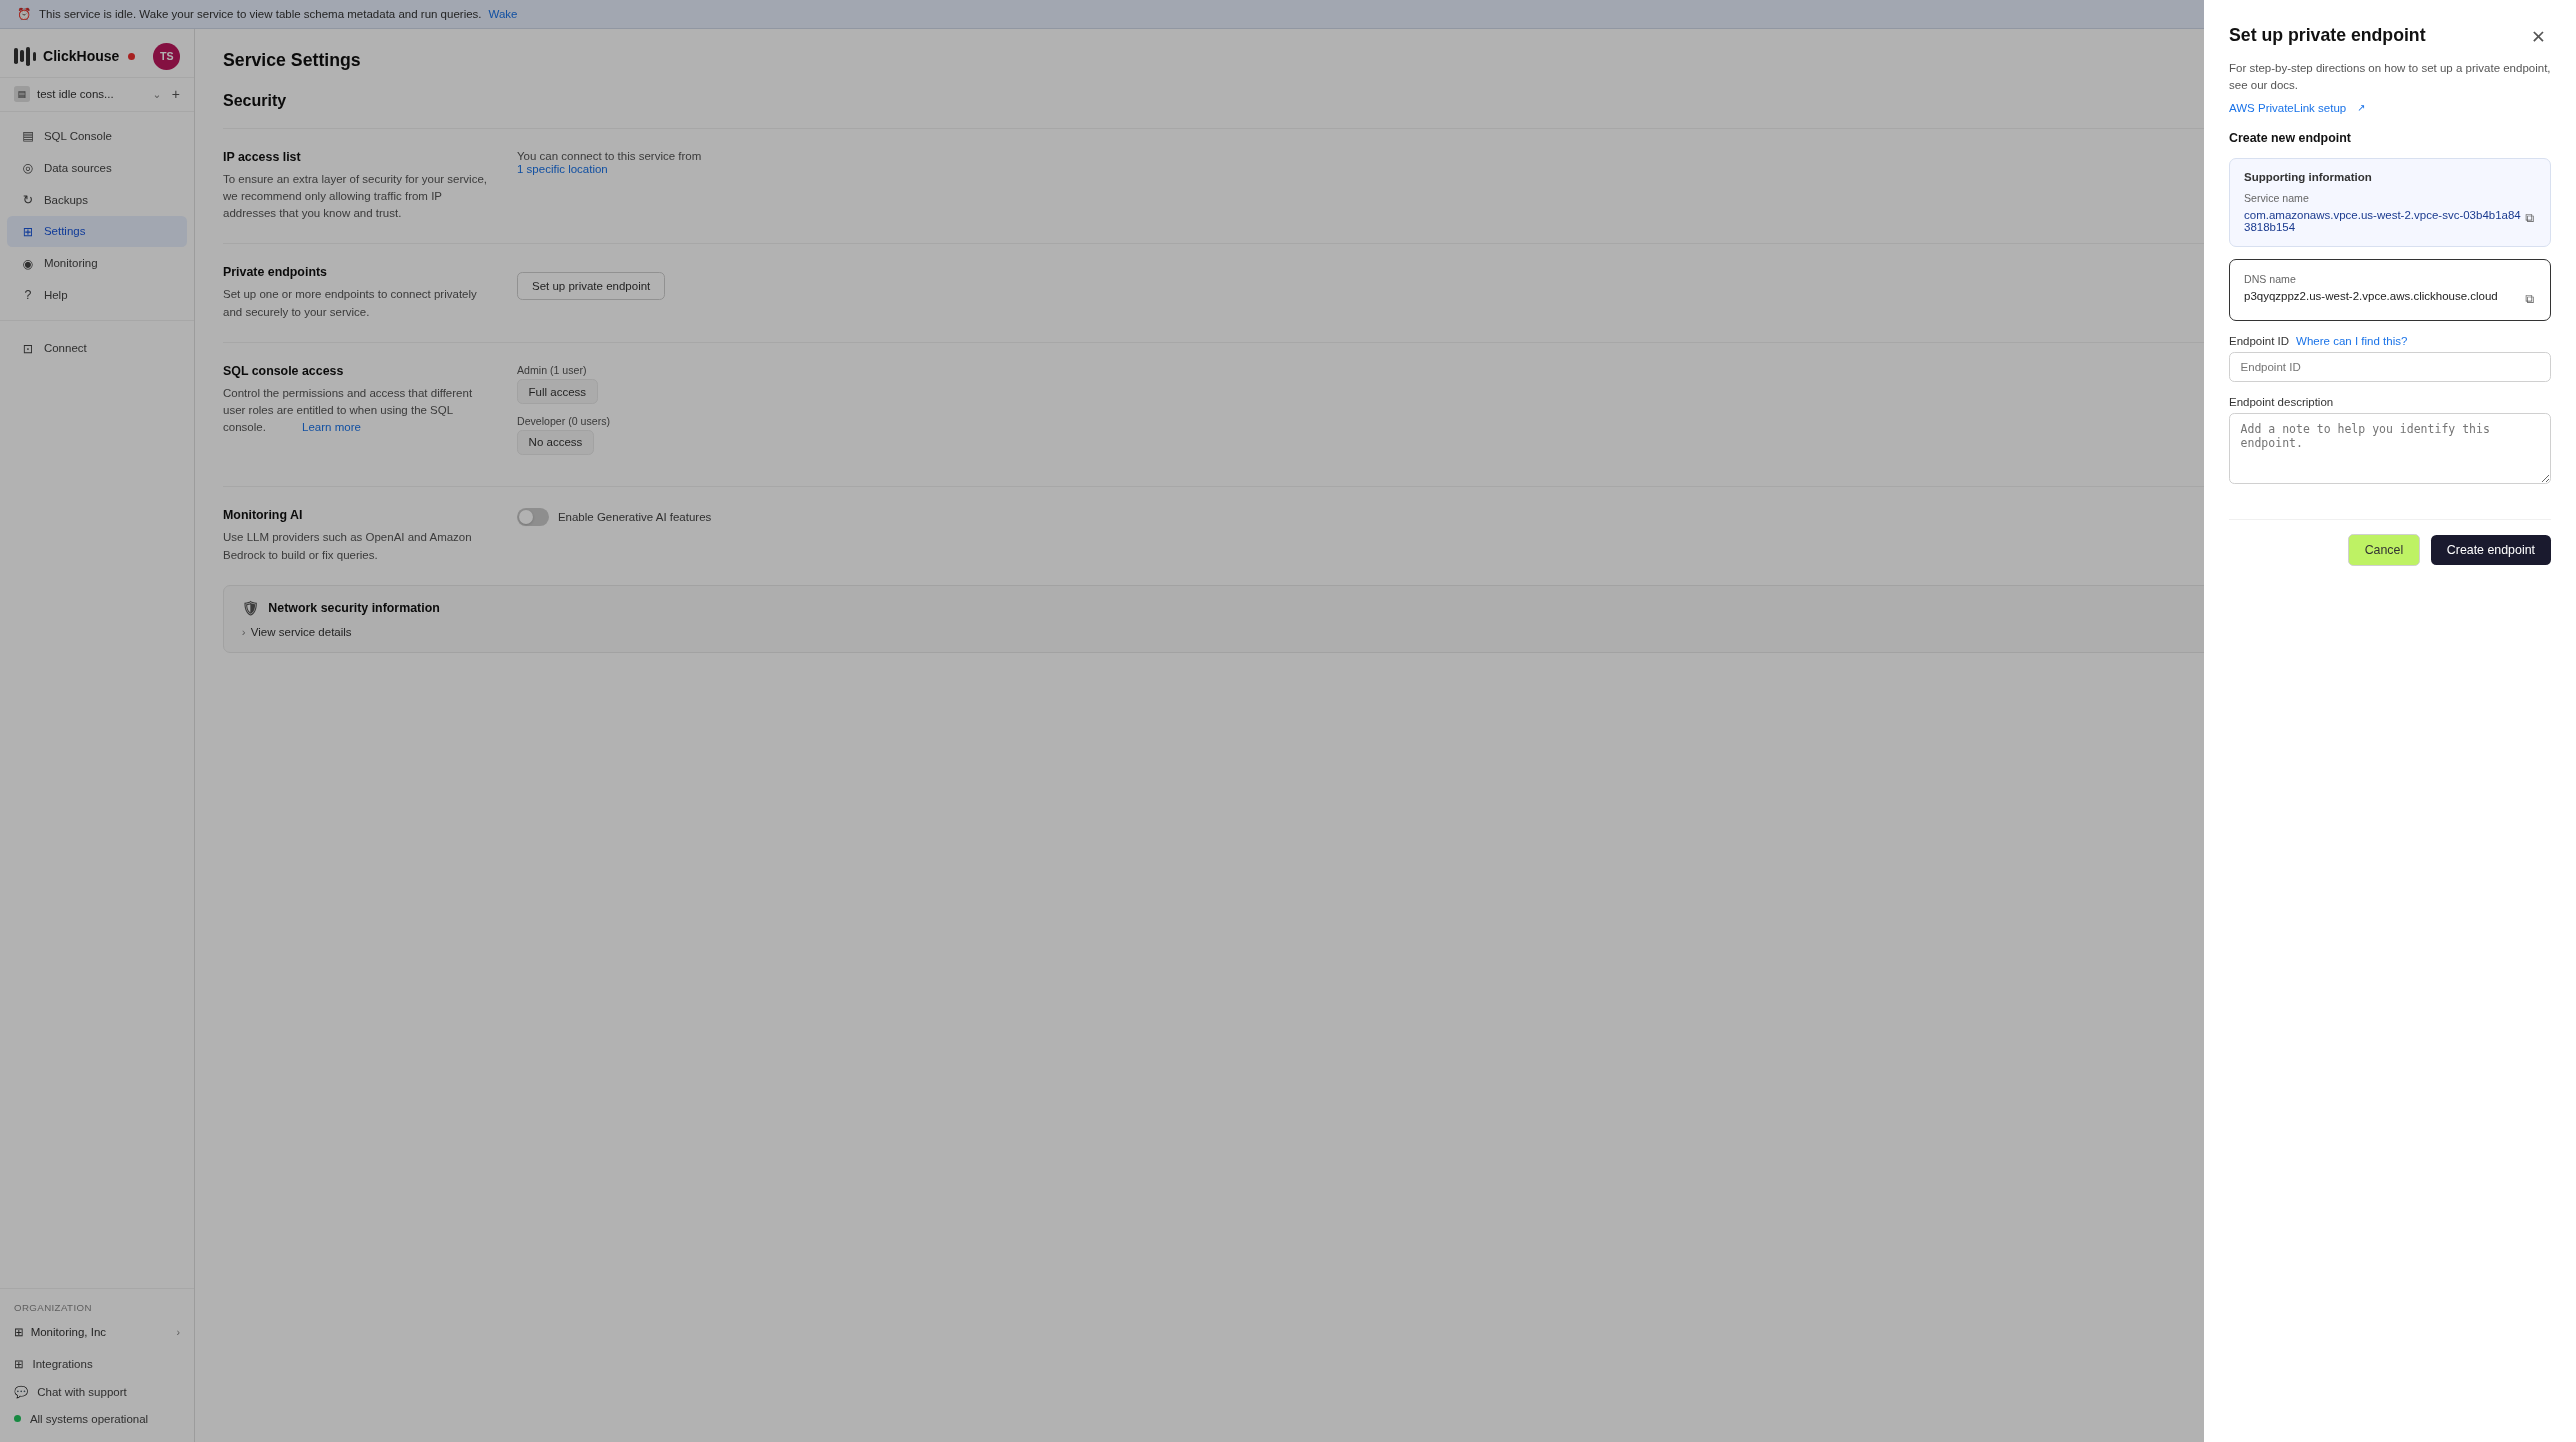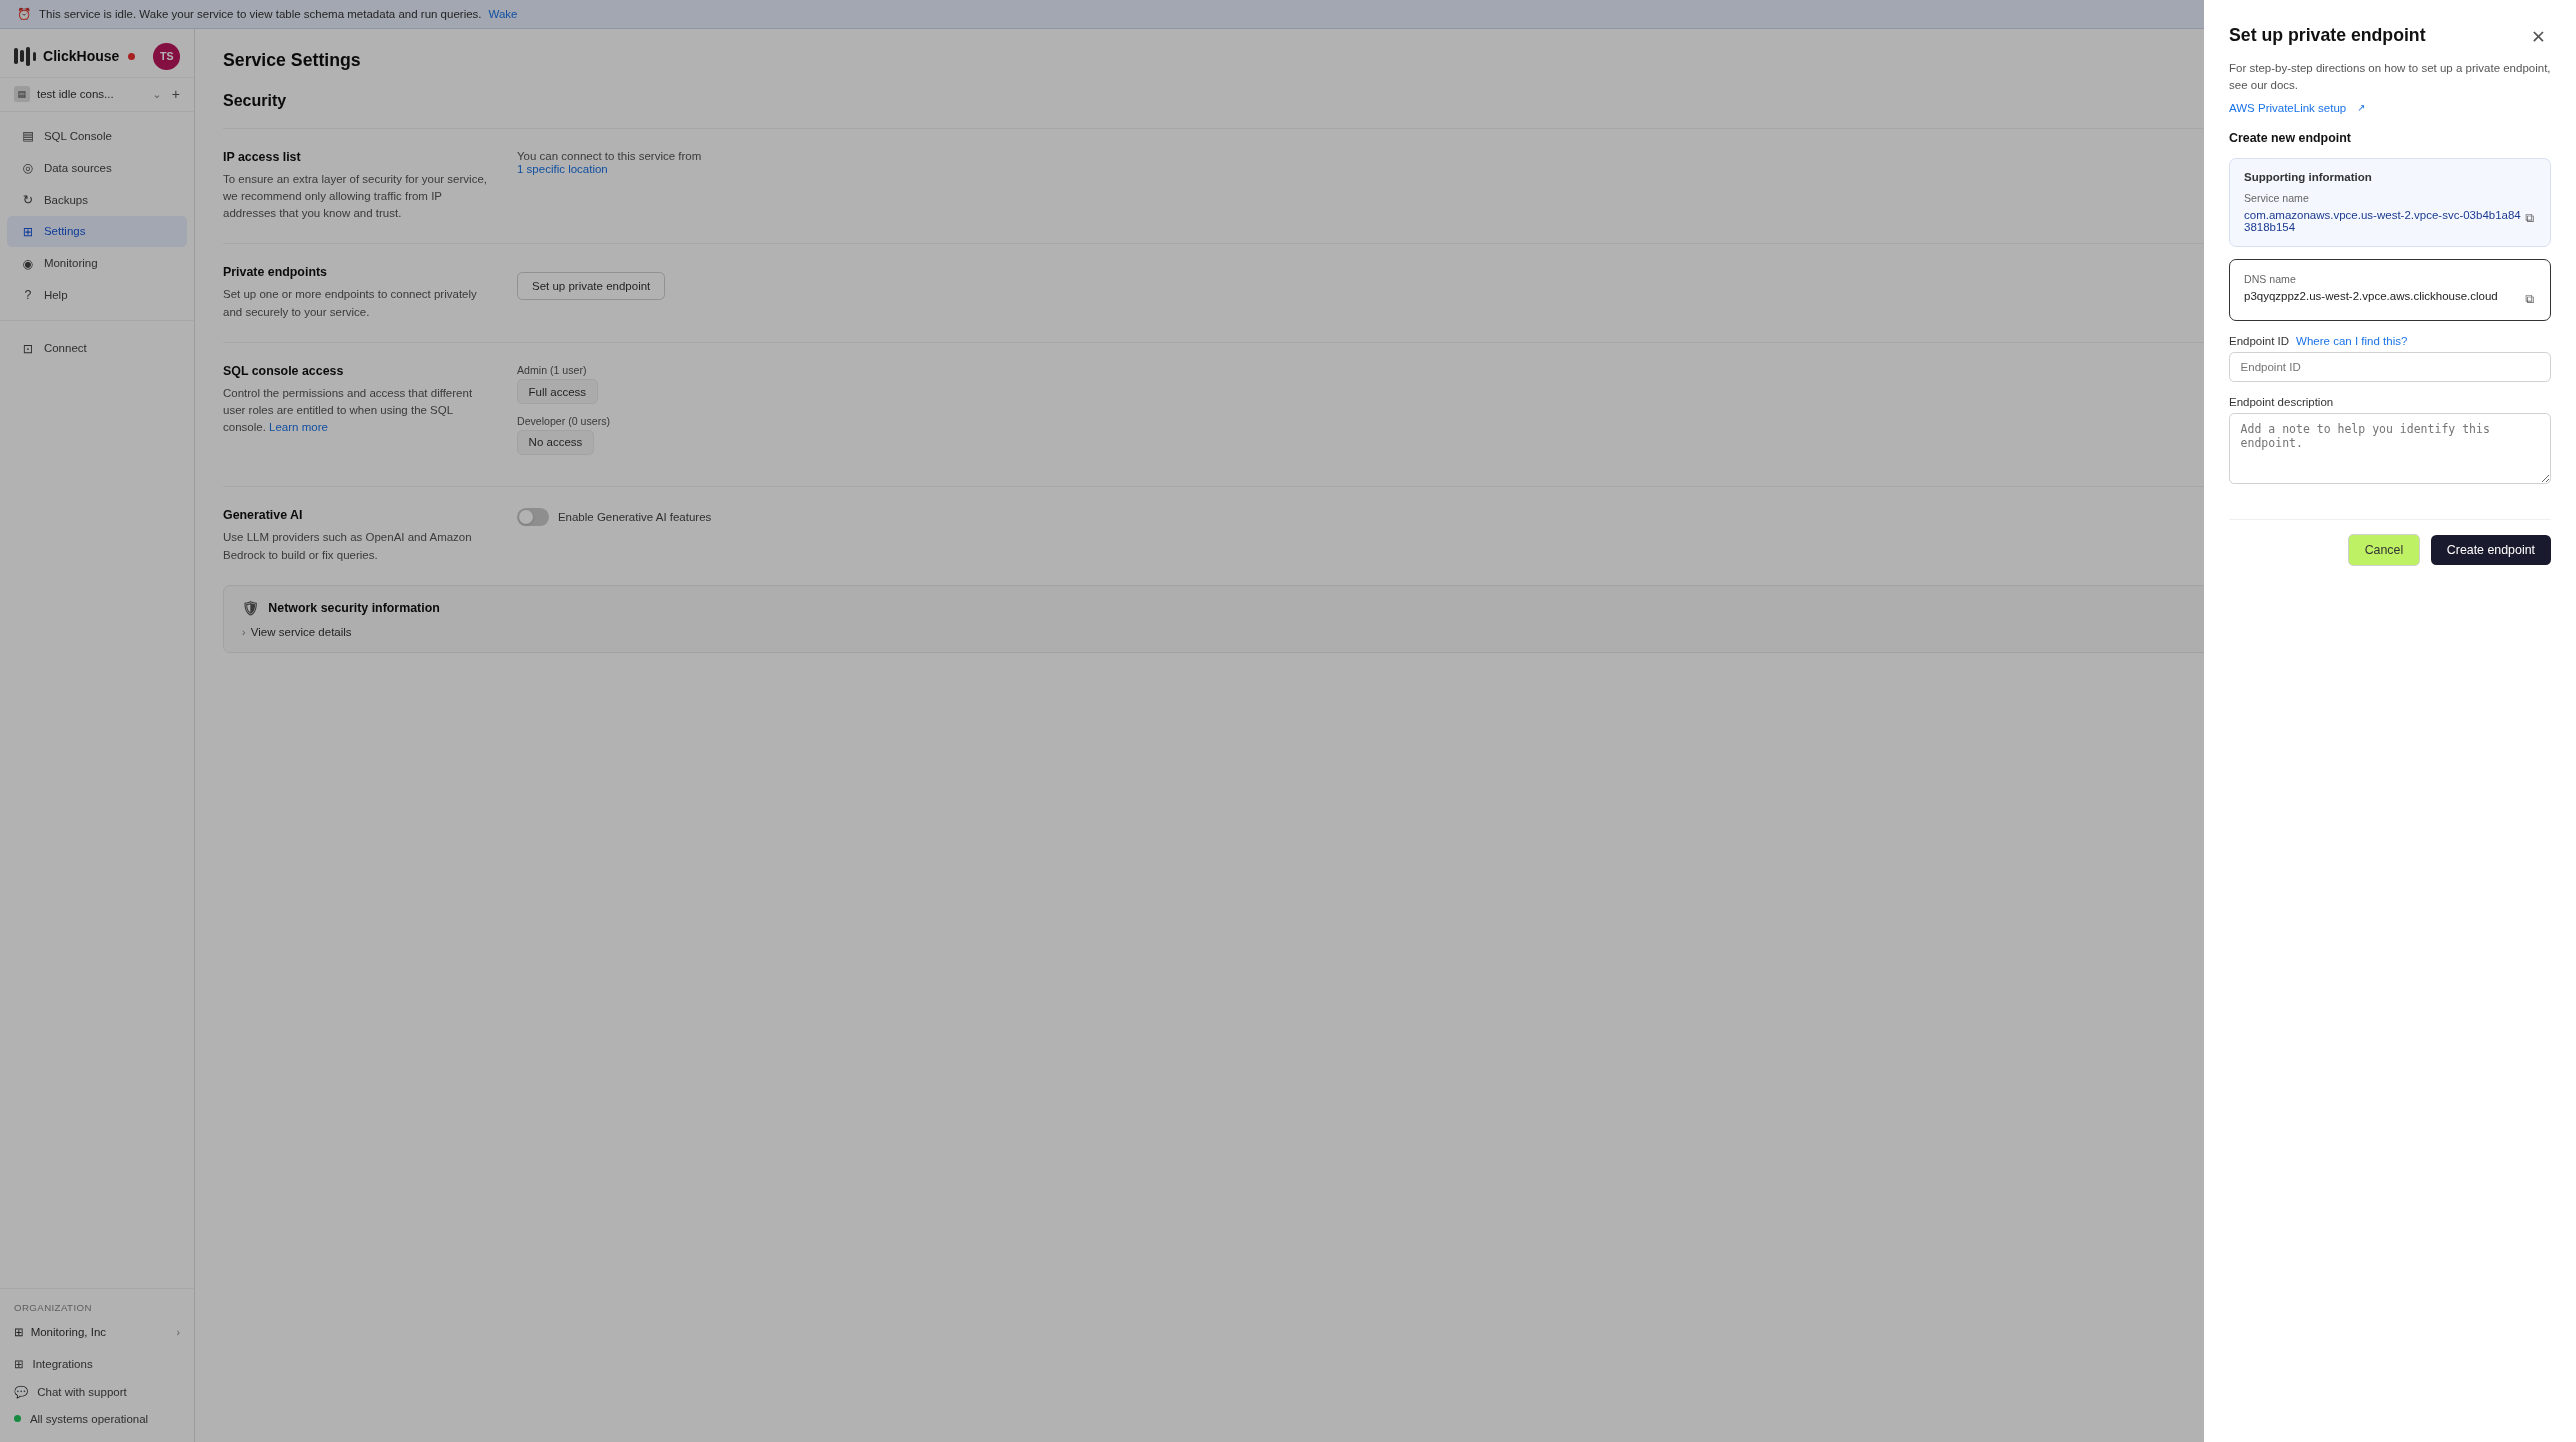--- a/index.html
+++ b/index.html
@@ -185,21 +185,21 @@
       font-size: 12.4px;
       font-weight: 600;
       color: #111;
       margin-bottom: 7px;
     }
     .settings-desc {
       font-size: 11.5px;
       color: #555;
       line-height: 1.5;
     }
-    .settings-desc a { color: #1a73e8; text-decoration: none; }
+    .settings-desc a { color: #1a73e8; text-decoration: none; margin-left: 33px; }
     .ip-access-info {
       font-size: 11.5px;
       color: #555;
     }
     .ip-access-info .location-link {
       color: #1a73e8;
       text-decoration: none;
       display: block;
       margin-top: 1.8px;
     }
@@ -593,21 +593,21 @@
         </div>
         <div class="access-row">
           <div class="access-label">Developer (0 users)</div>
           <div class="access-badge">No access</div>
         </div>
       </div>
     </div>
 
     <div class="settings-row">
       <div class="settings-left">
-        <div class="settings-label">Generative AI</div>
+        <div class="settings-label">Monitoring AI</div>
         <div class="settings-desc">Use LLM providers such as OpenAI and Amazon Bedrock to build or fix queries.</div>
       </div>
       <div class="settings-right">
         <div class="toggle-row">
           <div class="toggle">
             <div class="toggle-knob"></div>
           </div>
           <span>Enable Generative AI features</span>
         </div>
       </div>

